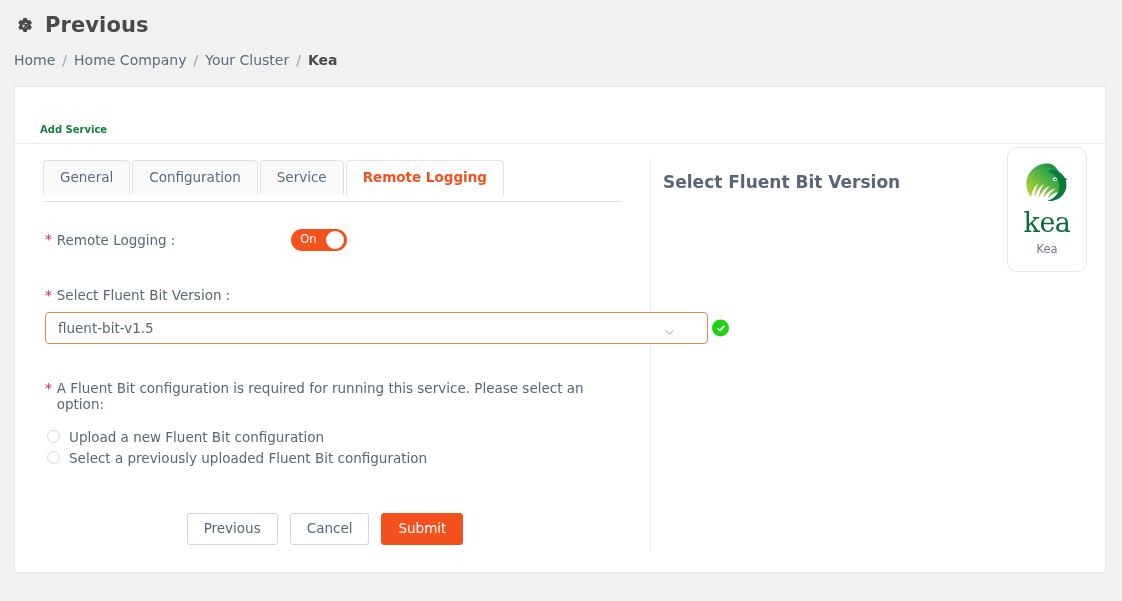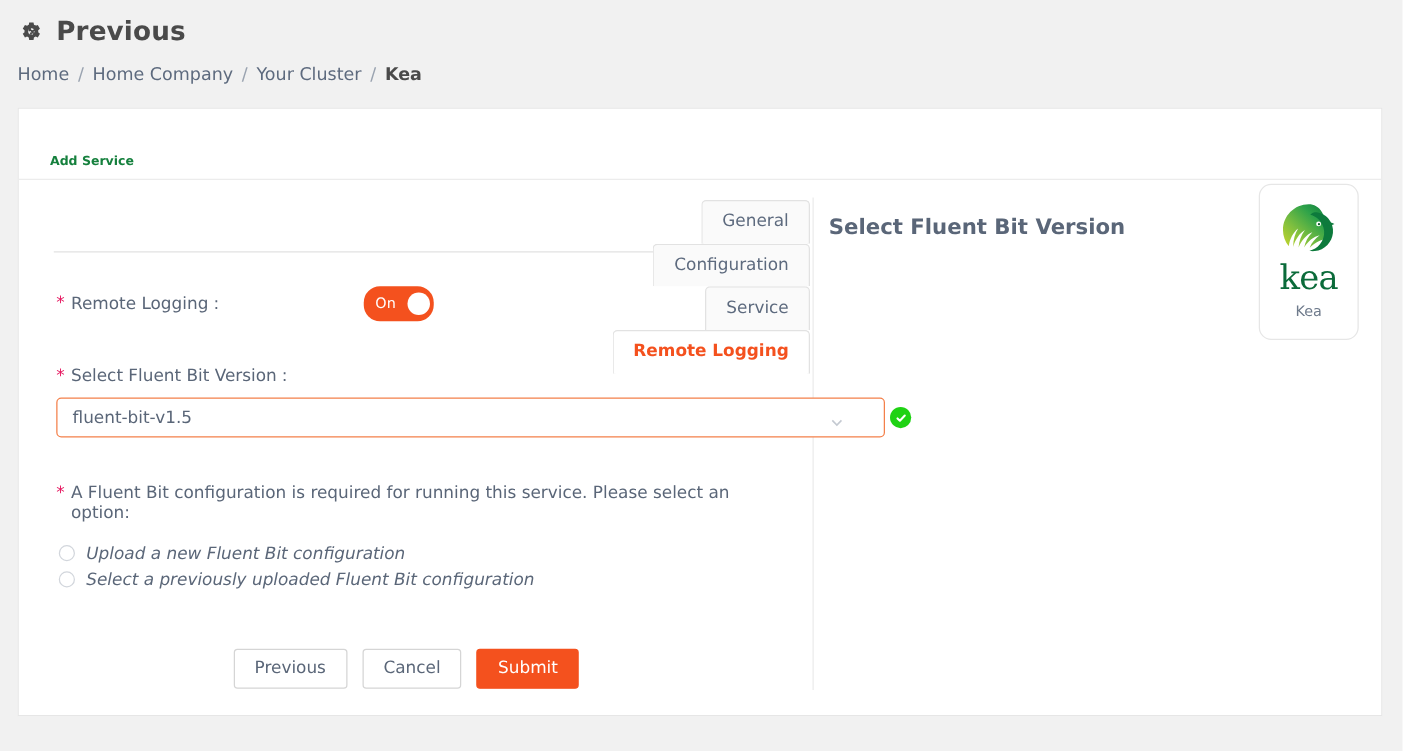--- a/index.html
+++ b/index.html
@@ -99,25 +99,24 @@
   .pane-divider {
     width: 1px;
     background: #ececec;
     margin: 14px 0 21px 0;
     flex: 0 0 1px;
   }
 
   
   .tabs {
     display: flex;
-    align-items: flex-end;
+    align-items: flex-start;
     padding-left: 28px;
     height: 42px;
     position: relative;
-    flex-direction: column;
   }
   .tabs::after {
     content: "";
     position: absolute;
     left: 28px;
     right: 28px;
     bottom: 0;
     height: 1px;
     background: #e2e2e2;
   }
@@ -163,21 +162,21 @@
   .field-label {
     font-size: 13.5px;
     color: #5a6678;
   }
   .label-colon {
     margin-left: 4px;
   }
   .toggle {
     margin-left: 116px;
     width: 56px;
-    height: 28px;
+    height: 22px;
     border-radius: 13px;
     background: #f4511e;
     display: flex;
     align-items: center;
     justify-content: space-between;
     padding: 0 3px;
     box-sizing: border-box;
     cursor: pointer;
   }
   .toggle-text {
@@ -242,21 +241,20 @@
     justify-content: center;
   }
   .valid-badge svg { width: 10px; height: 10px; color: #fff; }
 
   .radio-group { margin-top: 14px; }
   .radio-row {
     display: flex;
     align-items: center;
     height: 21px;
     cursor: pointer;
-    font-style: italic;
   }
   .radio-mark {
     width: 13px;
     height: 13px;
     border-radius: 50%;
     border: 1px solid #d2d6dc;
     background: #fff;
     margin-right: 9px;
     margin-left: 2px;
     flex: 0 0 13px;

